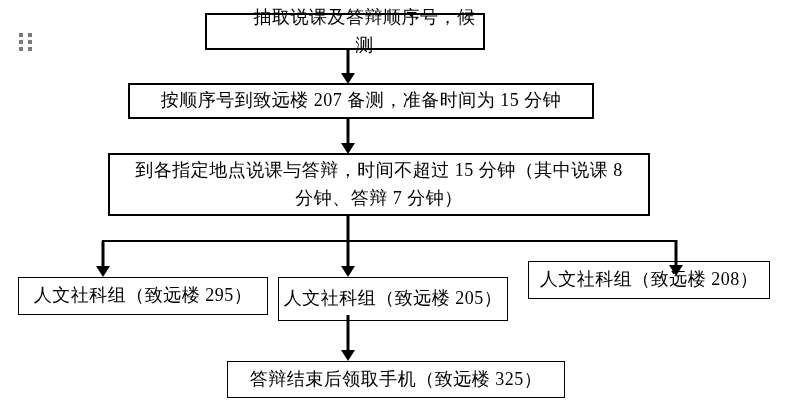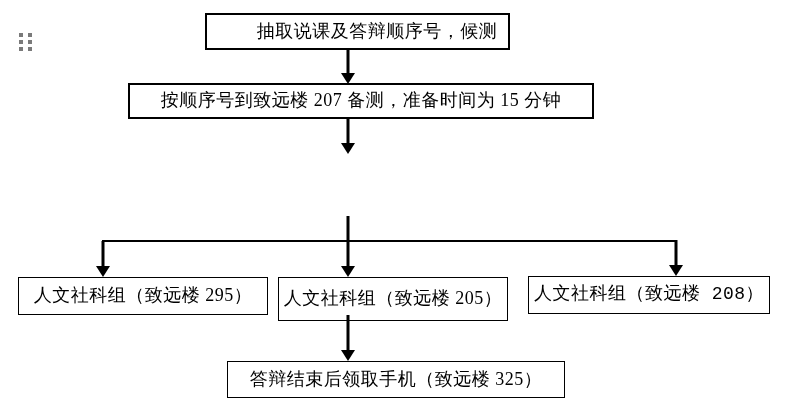--- a/index.html
+++ b/index.html
@@ -25,26 +25,26 @@
     display: flex;
     align-items: center;
     justify-content: center;
     text-align: center;
     font-size: 18px;
     line-height: 1.55;
     white-space: pre-line;
     letter-spacing: 0.5px;
   }
   .node.thin { border-width: 1.5px; }
-  #n1 { left: 205px; top: 13px;  width: 305px; height: 37px; padding-left: 39px; }
+  #n1 { left: 205px; top: 13px;  width: 280px; height: 37px; padding-left: 39px; }
   #n2 { left: 128px; top: 83px;  width: 466px; height: 36px; }
   #n3 { left: 108px; top: 153px; width: 542px; height: 63px; }
   #n4 { left: 18px;  top: 277px; width: 250px; height: 38px; }
   #n5 { left: 278px; top: 277px; width: 230px; height: 44px; }
-  #n6 { left: 528px; top: 276px; width: 242px; height: 38px; font-family: Liberation Mono, monospace; }
+  #n6 { left: 528px; top: 261px; width: 242px; height: 38px; }
   #n7 { left: 227px; top: 361px; width: 338px; height: 37px; }
   
   .v-arrow {
     position: absolute;
     width: 14px;
   }
   .v-arrow .stem {
     position: absolute;
     left: 50%;
     transform: translateX(-50%);
@@ -97,20 +97,22 @@
     <span class="dot"></span>
     <span class="dot"></span>
     <span class="dot"></span>
     <span class="dot"></span>
   </div>
 
   <div class="node" id="n1">抽取说课及答辩顺序号，候测</div>
 
   <div class="node" id="n2">按顺序号到致远楼 207 备测，准备时间为 15 分钟</div>
 
+  <div class="node" id="n3">到各指定地点说课与答辩，时间不超过 15 分钟（其中说课 8
+分钟、答辩 7 分钟）</div>
 
   <div class="node thin" id="n4">人文社科组（致远楼 295）</div>
 
   <div class="node thin" id="n5">人文社科组（致远楼 205）</div>
 
   <div class="node thin" id="n6">人文社科组（致远楼 208）</div>
 
   <div class="node thin" id="n7">答辩结束后领取手机（致远楼 325）</div>
 
   <div class="v-arrow" style="left:341px; top:50px; height:34px;">

